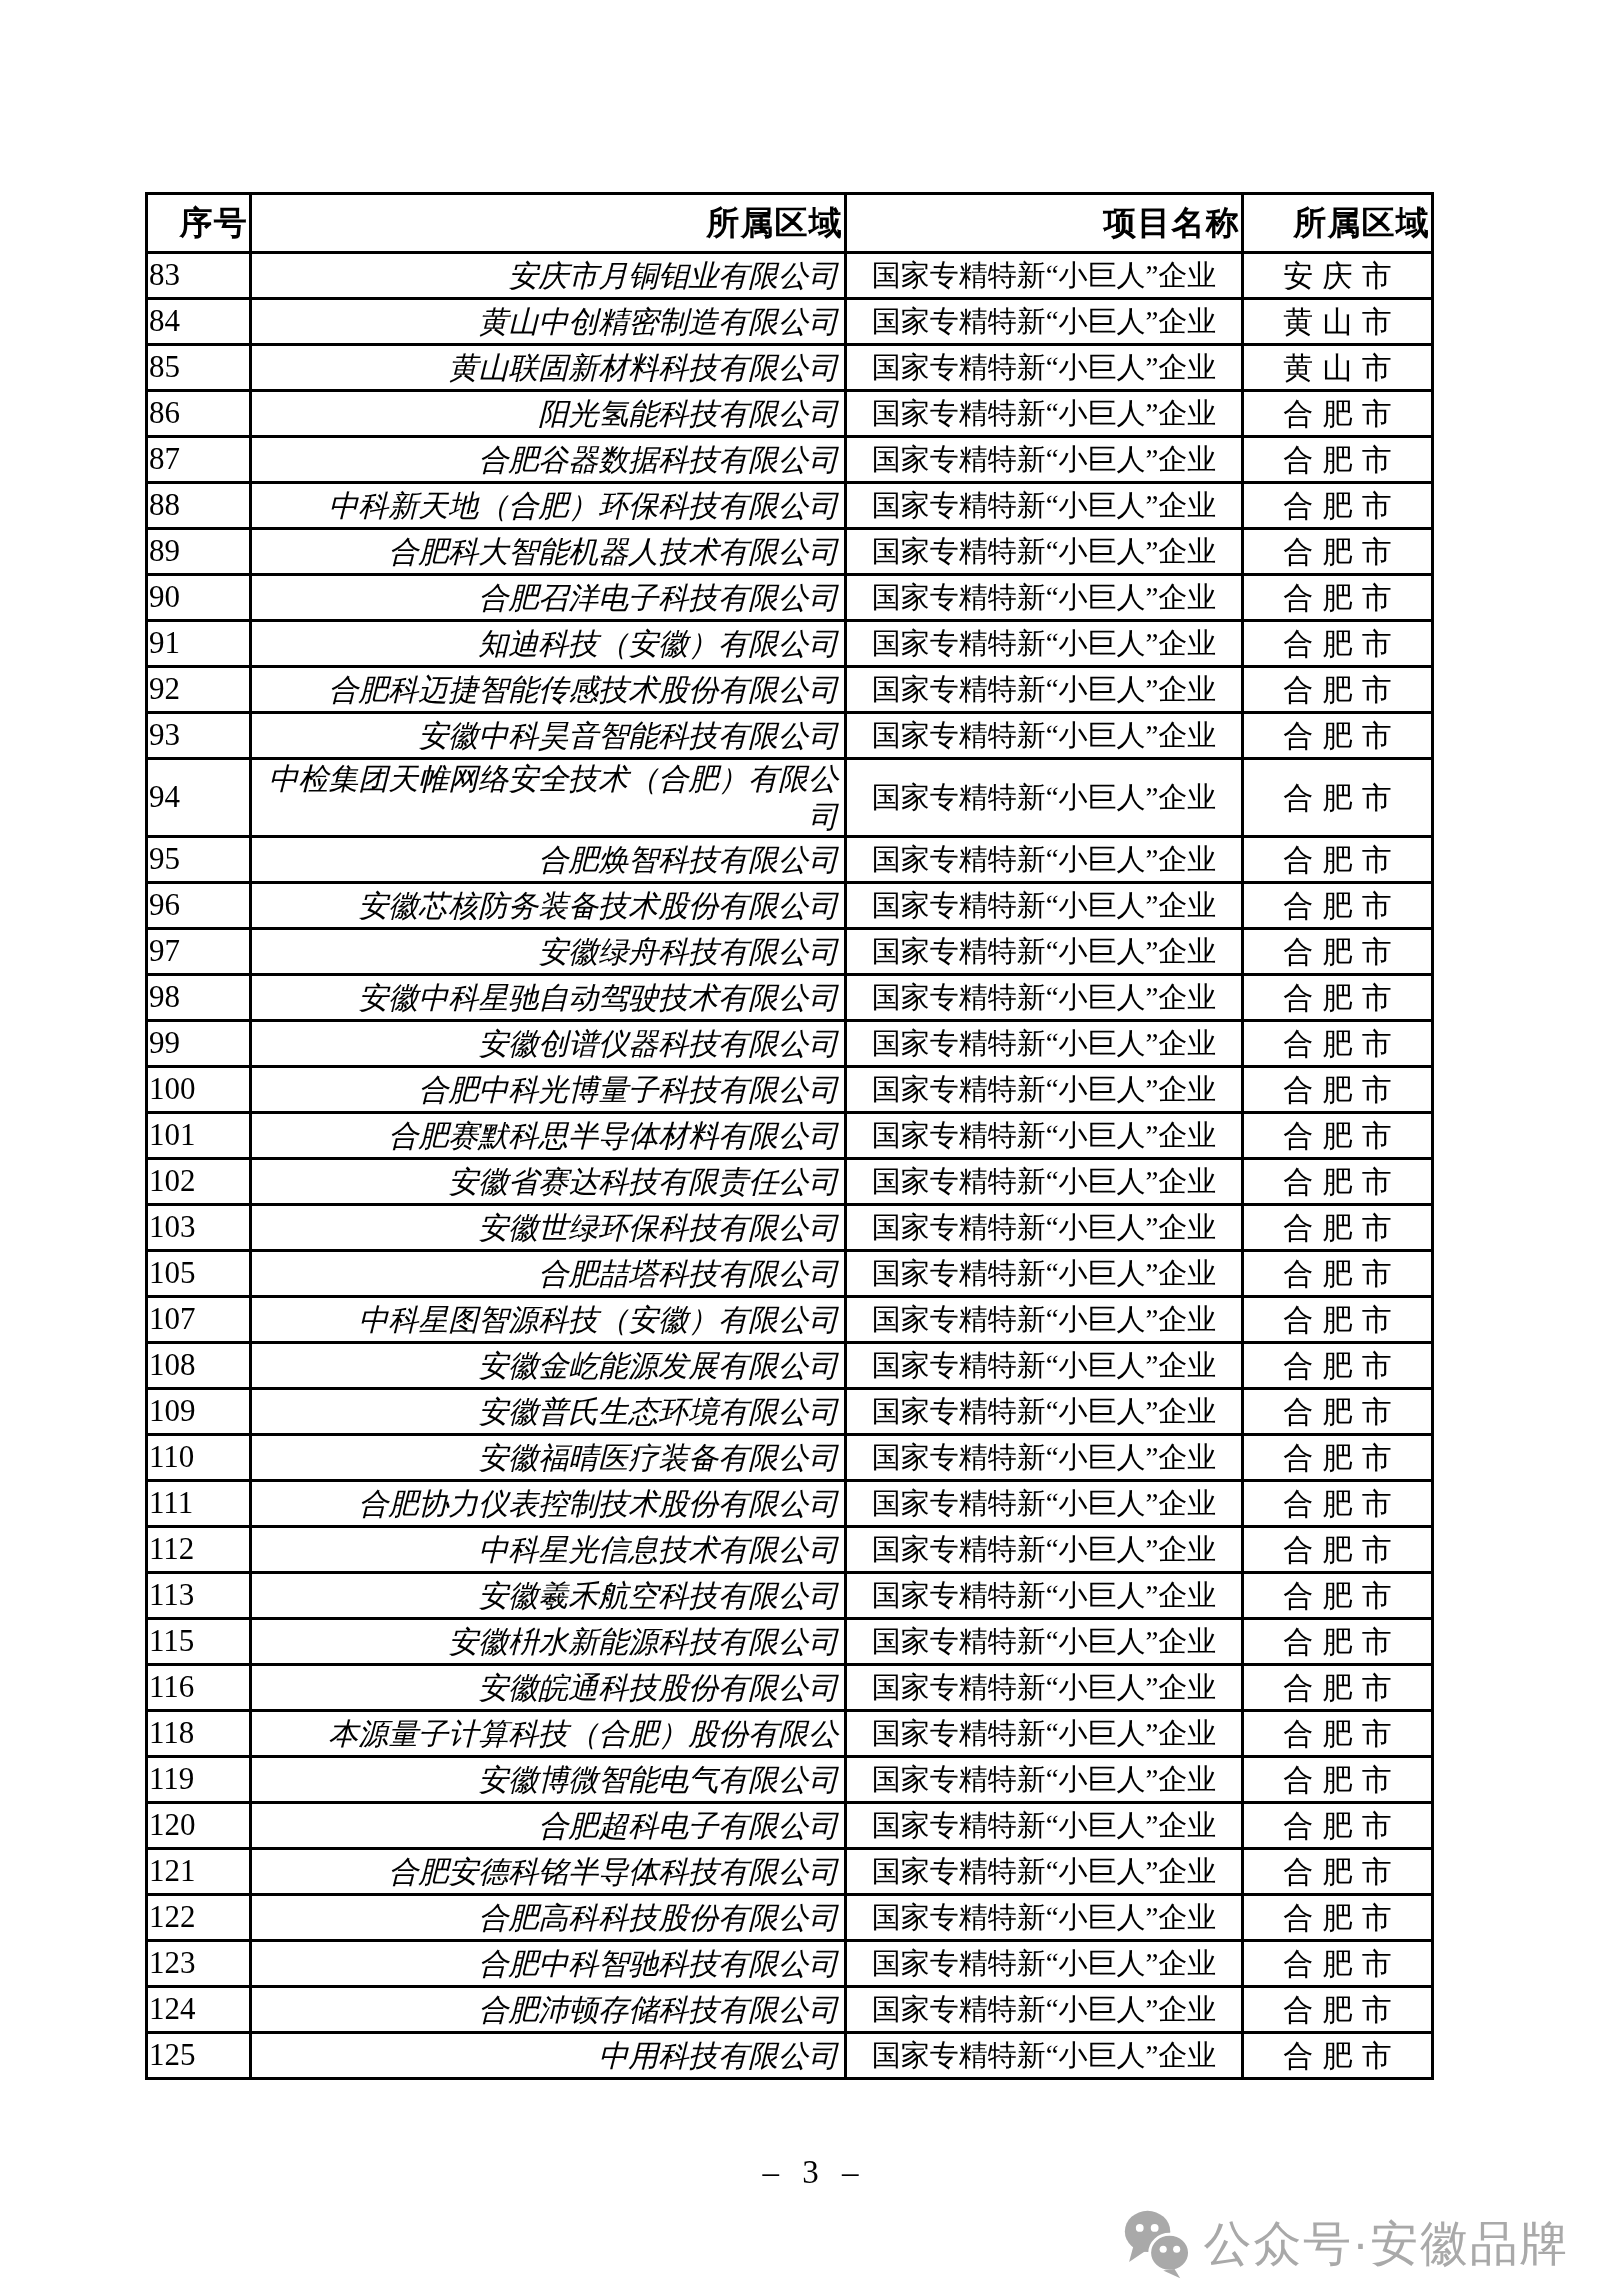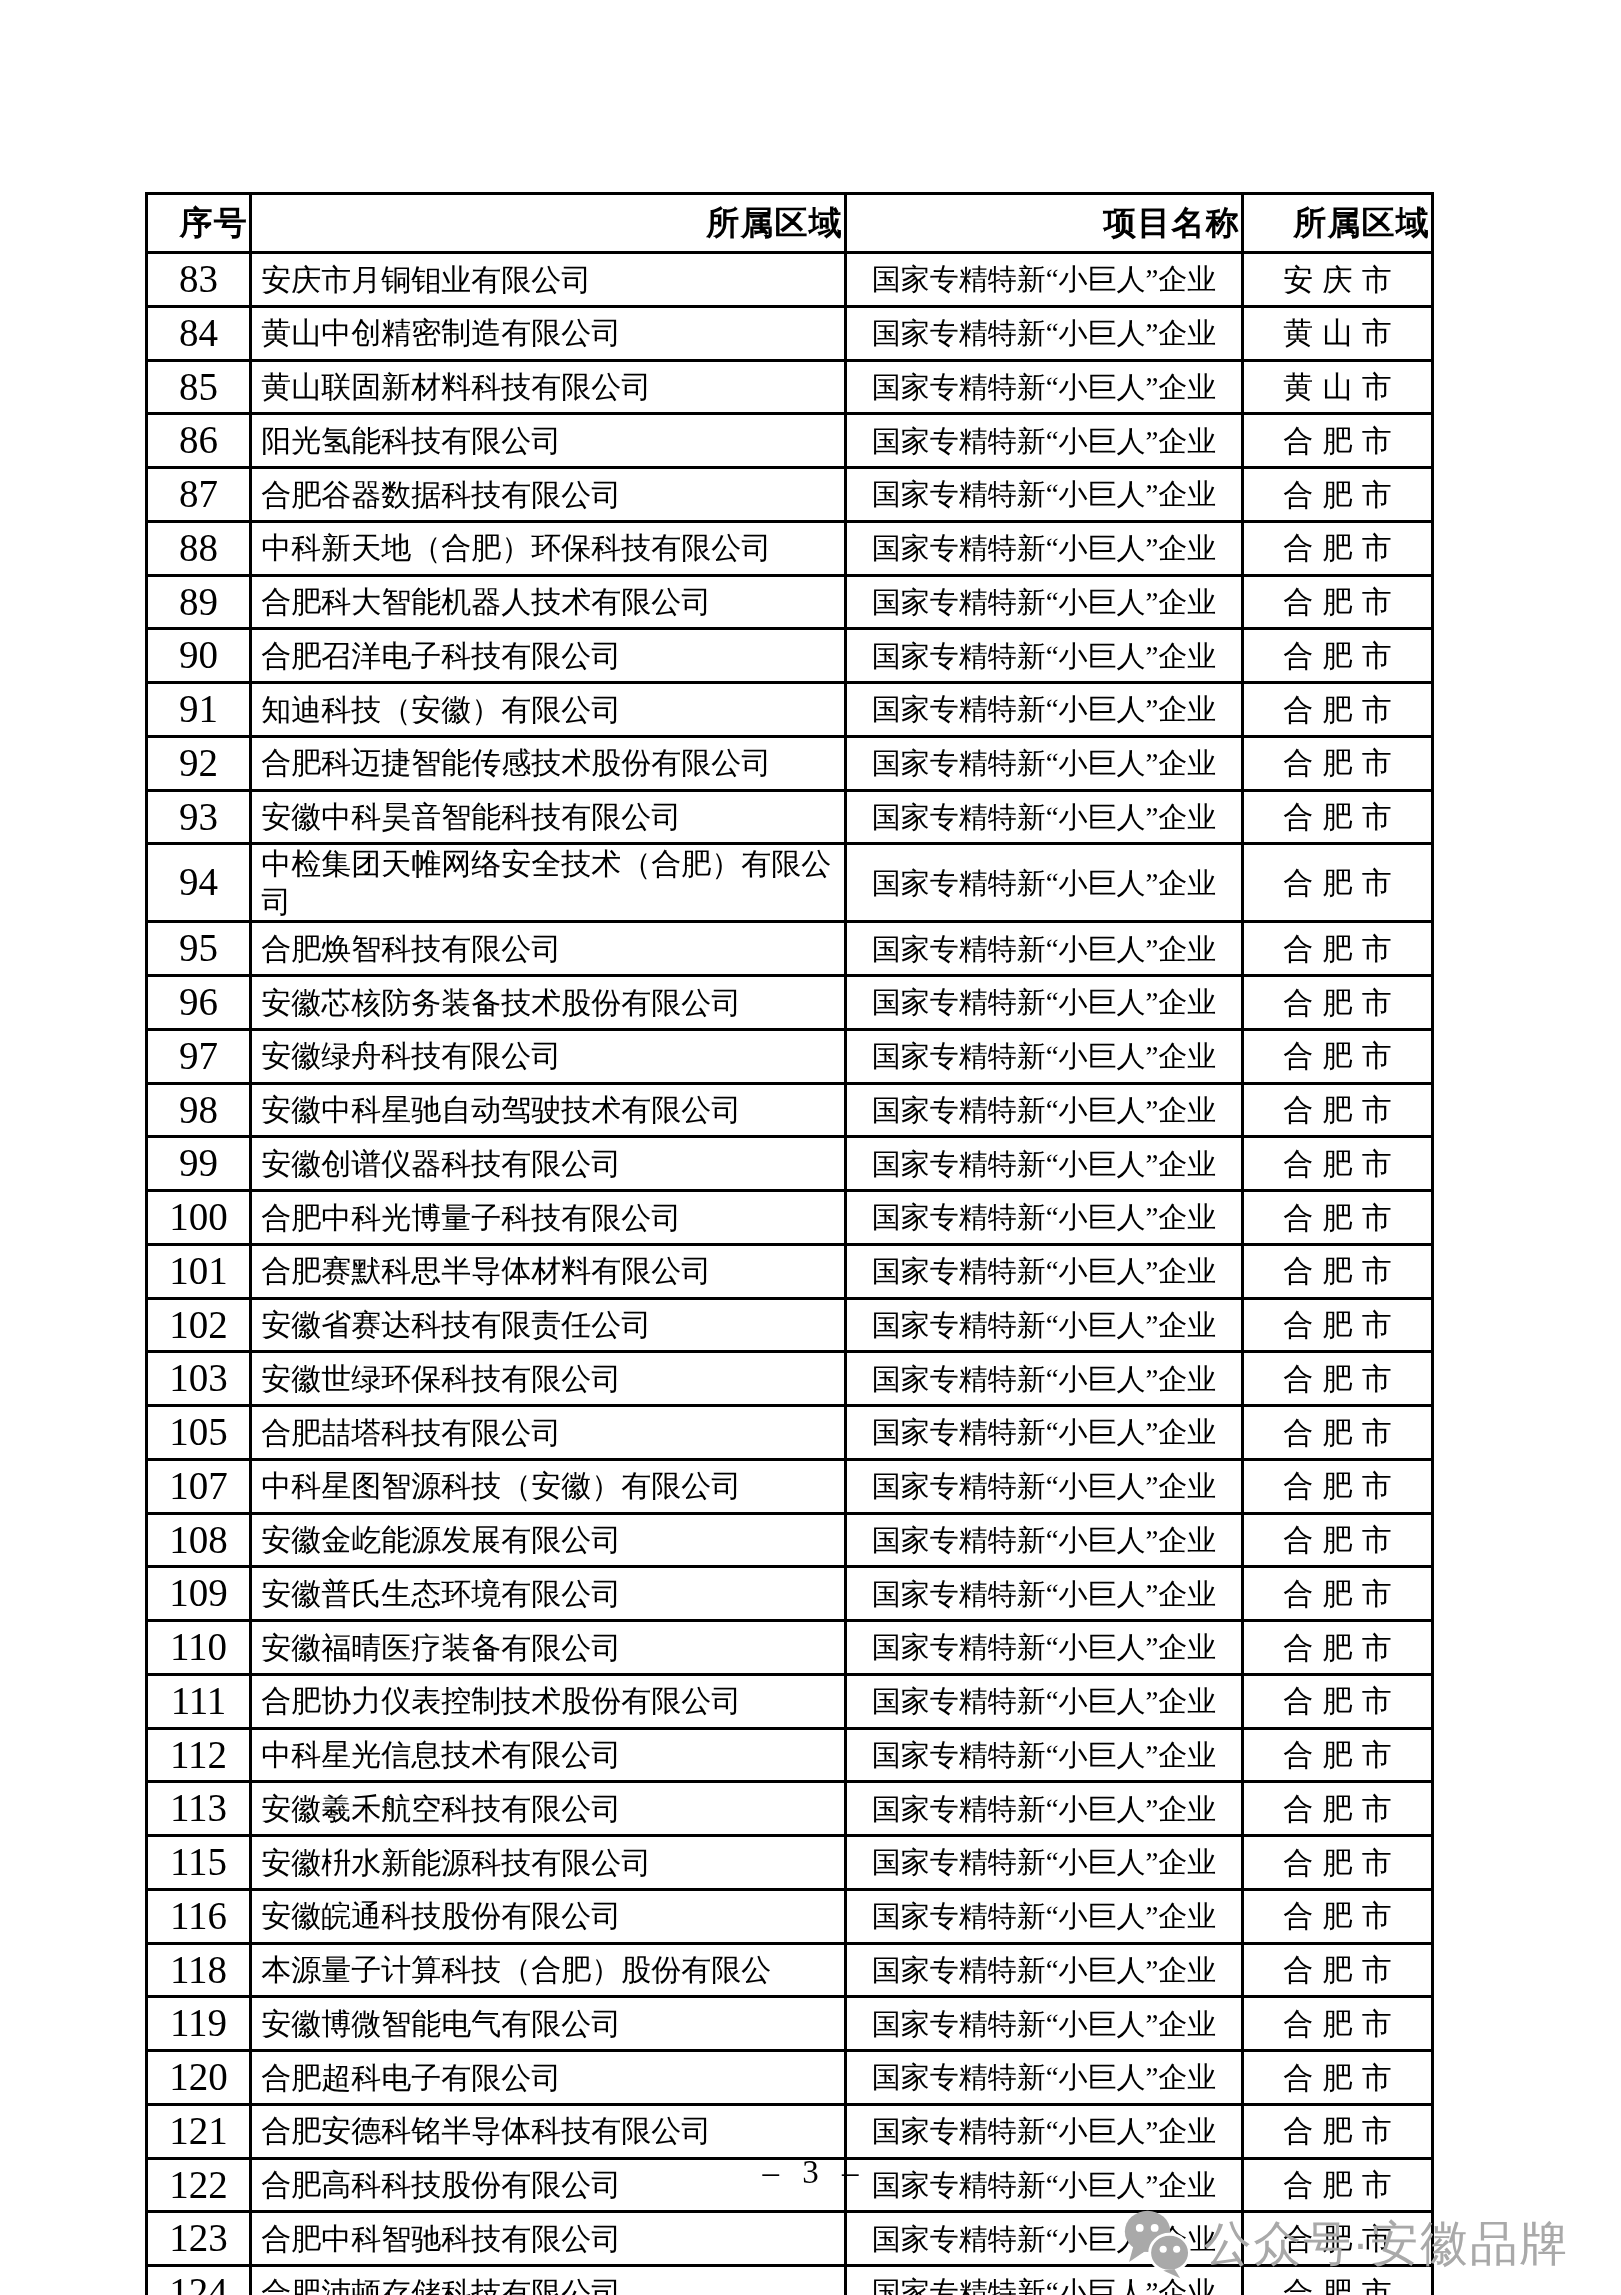--- a/index.html
+++ b/index.html
@@ -28,22 +28,22 @@
     font-size:33px;
     font-weight:bold;
     text-align:right;
     letter-spacing:1.2px;
   }
   .company-table td{
     height:41px;
     font-size:30px;
     line-height:1.25;
   }
-  td.c0{text-align:center;font-size:39px;}
-  td.c1{text-align:left;padding:0 5.8px 0 9.3px;}
+  td.c0{font-size:31px;}
+  td.c1{text-align:right;padding:0 5.8px 0 9.3px;font-style:italic;}
   td.c2{text-align:center;font-size:29px;}
   td.c3{text-align:center;letter-spacing:9.3px;text-indent:9.3px;}
   .page-number{
     position:absolute;
     left:0;top:2154px;width:1621px;
     text-align:center;
     font-size:33px;
     word-spacing:15px;
   }
   .watermark{

